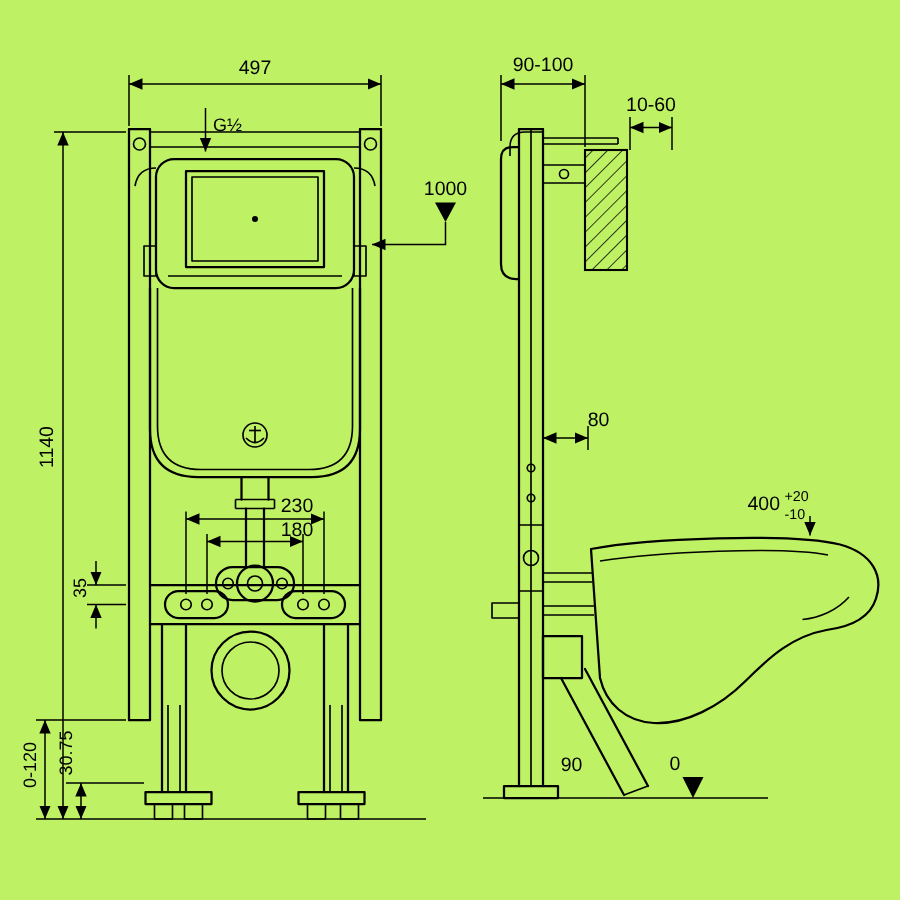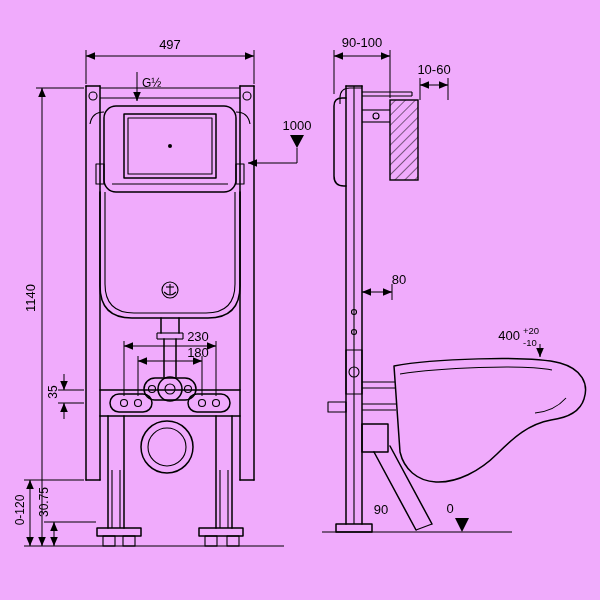--- a/index.html
+++ b/index.html
@@ -1,16 +1,16 @@
 <!DOCTYPE html>
 <html><head>
 <meta charset="utf-8">
 <style>
   html,body{margin:0;padding:0;background:#ffffff;}
-  .canvas{position:relative;width:600px;height:600px;background:#f0abfc;overflow:hidden;}
+  .canvas{position:relative;width:600px;height:600px;background:#bef264;overflow:hidden;}
   svg text{font-family:"Liberation Sans","DejaVu Sans",sans-serif;font-size:13px;fill:#000;}
   svg text.sm{font-size:9.5px;}
   svg text.md{font-size:12px;}
   .p{stroke:#000;stroke-width:1.5;fill:none;stroke-linejoin:round;stroke-linecap:round;}
   .p2{stroke:#000;stroke-width:1.1;fill:none;stroke-linejoin:round;}
   .d{stroke:#000;stroke-width:1;fill:none;}
   .fillb{fill:#000;stroke:none;}
   .hatched{fill:url(#hatch);stroke:#000;stroke-width:1.4;}
 </style>
 </head>

